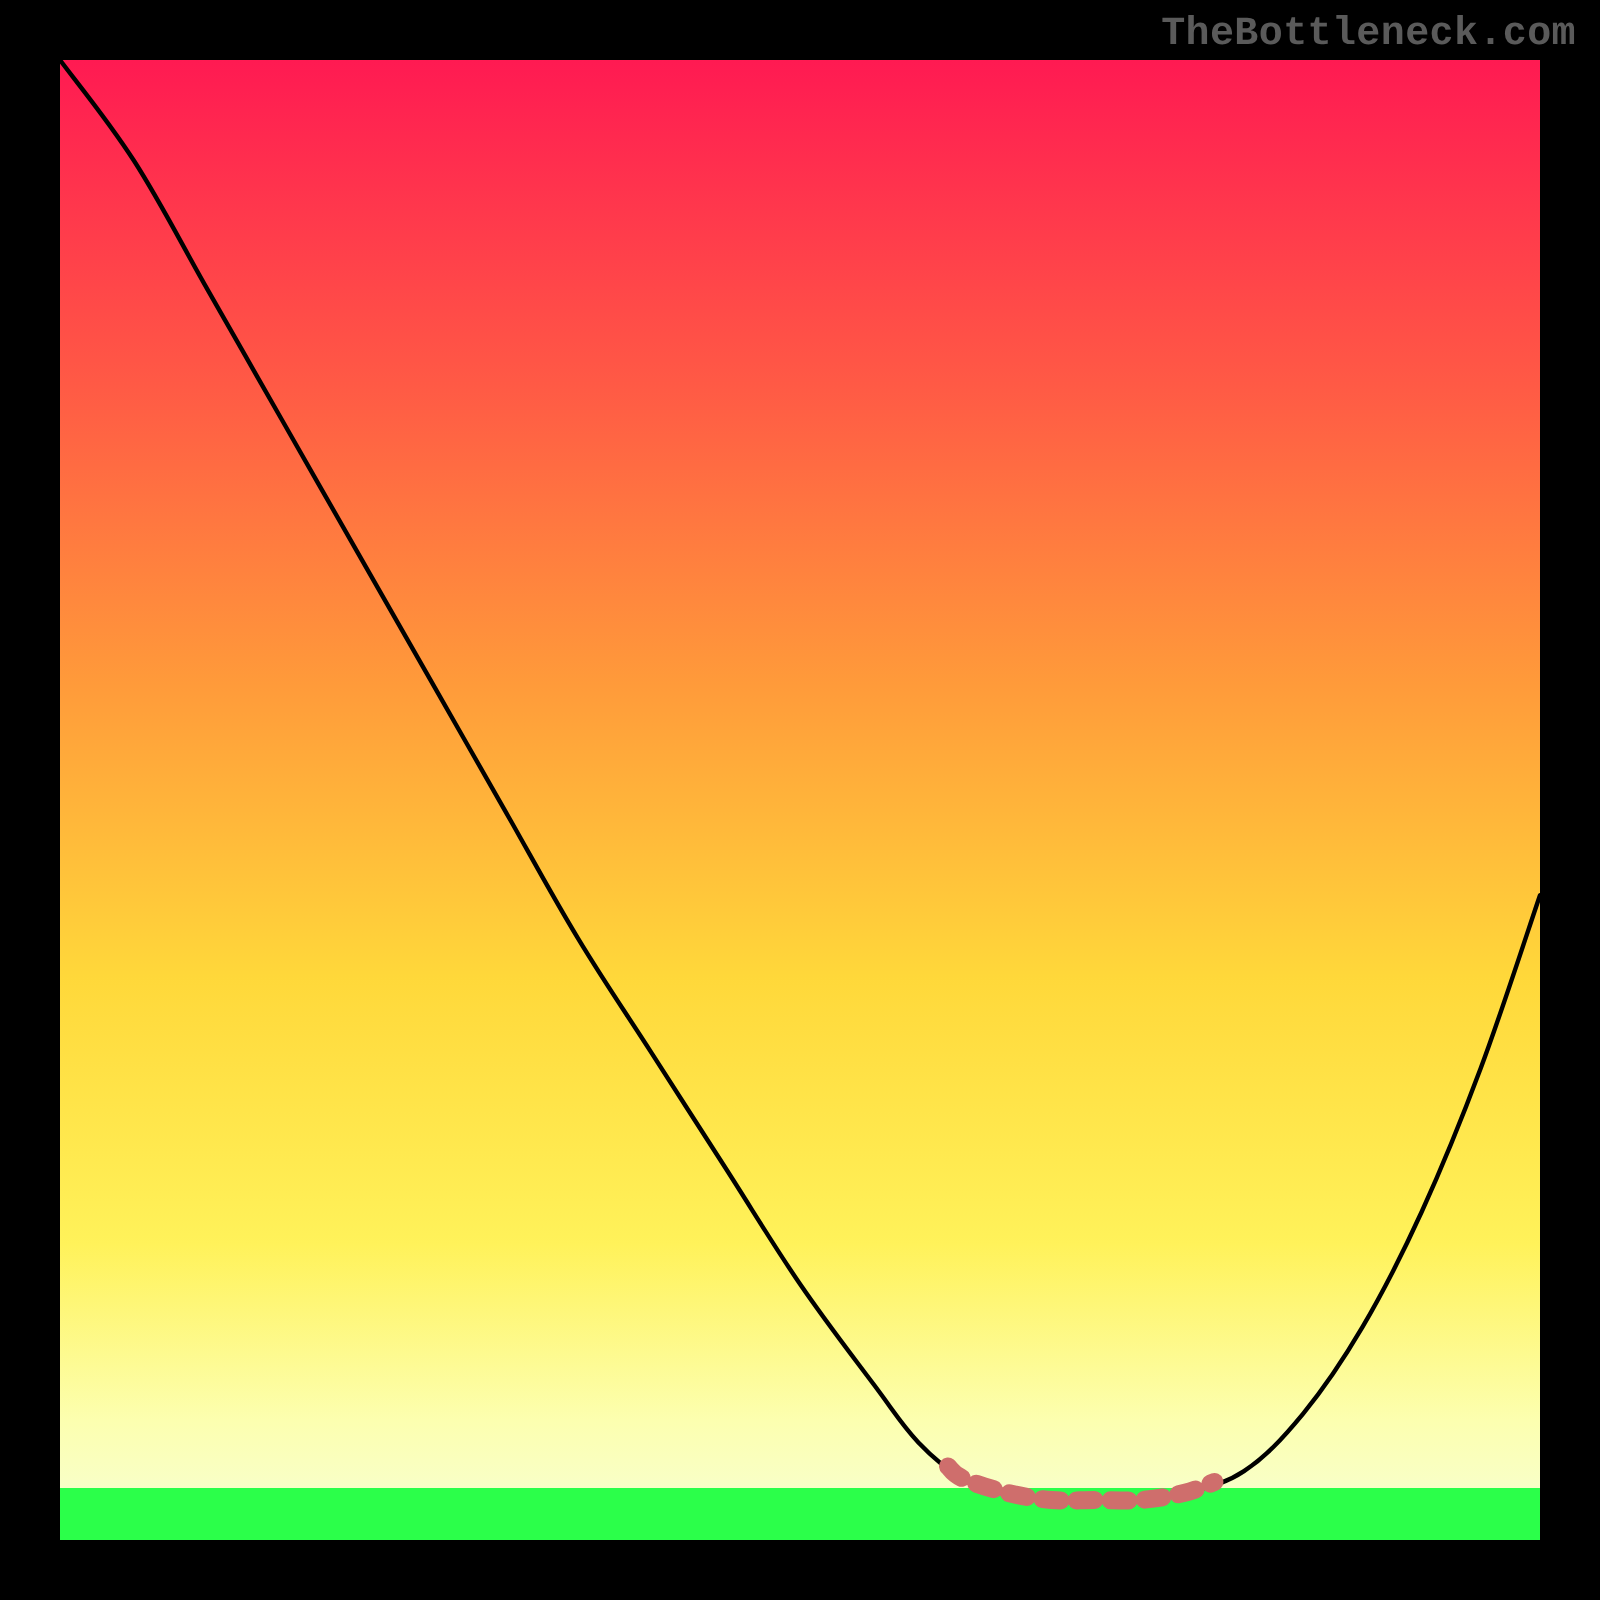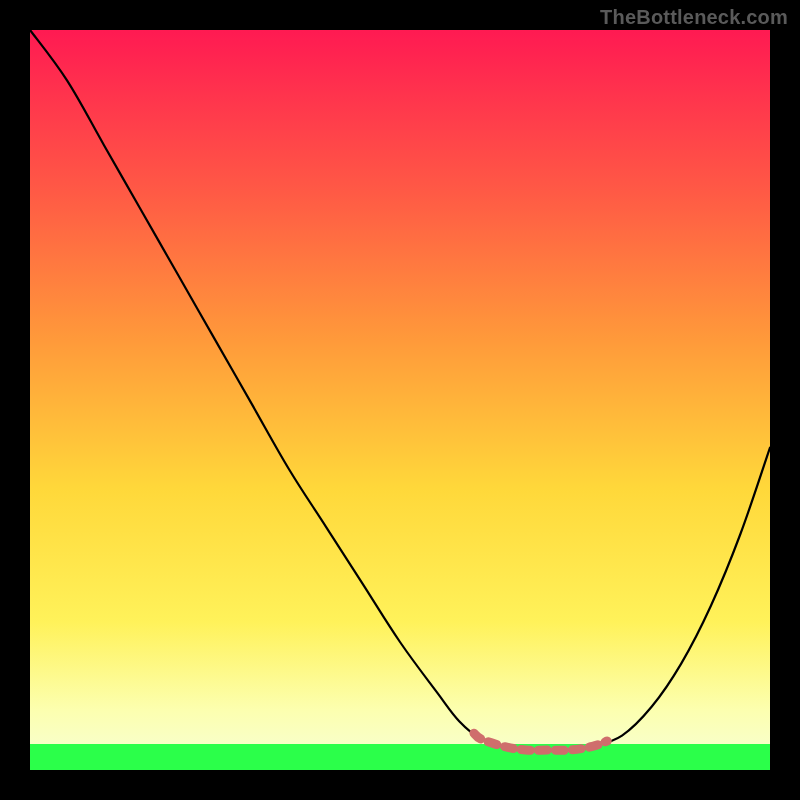--- a/index.html
+++ b/index.html
@@ -9,20 +9,21 @@
     height: 800px;
     background: #000;
     overflow: hidden;
     font-family: Arial, Helvetica, sans-serif;
   }
   .stage {
     position: relative;
     width: 800px;
     height: 755px;
     background: #000;
+    font-family: Liberation Mono, monospace;
   }
   .watermark {
     position: absolute;
     top: 6px;
     right: 12px;
     color: #5a5a5a;
     font-size: 20px;
     font-weight: 600;
     letter-spacing: 0.2px;
     user-select: none;

